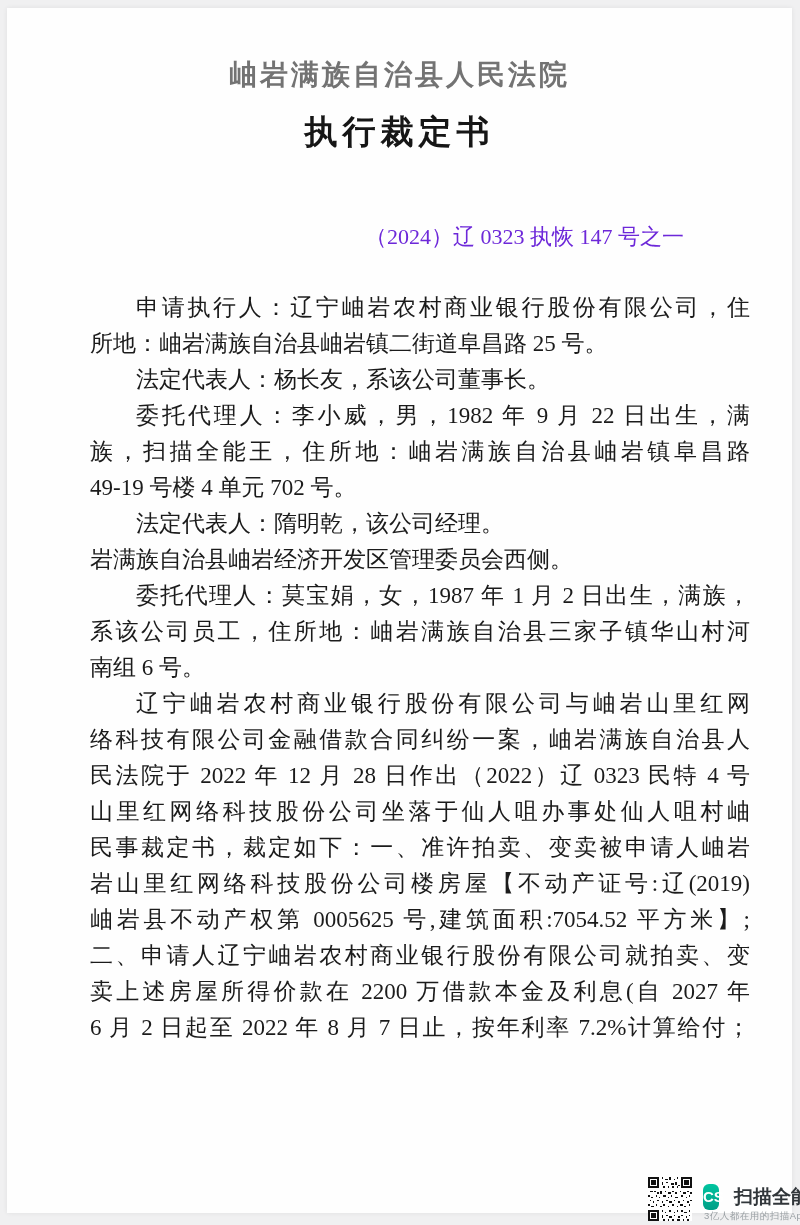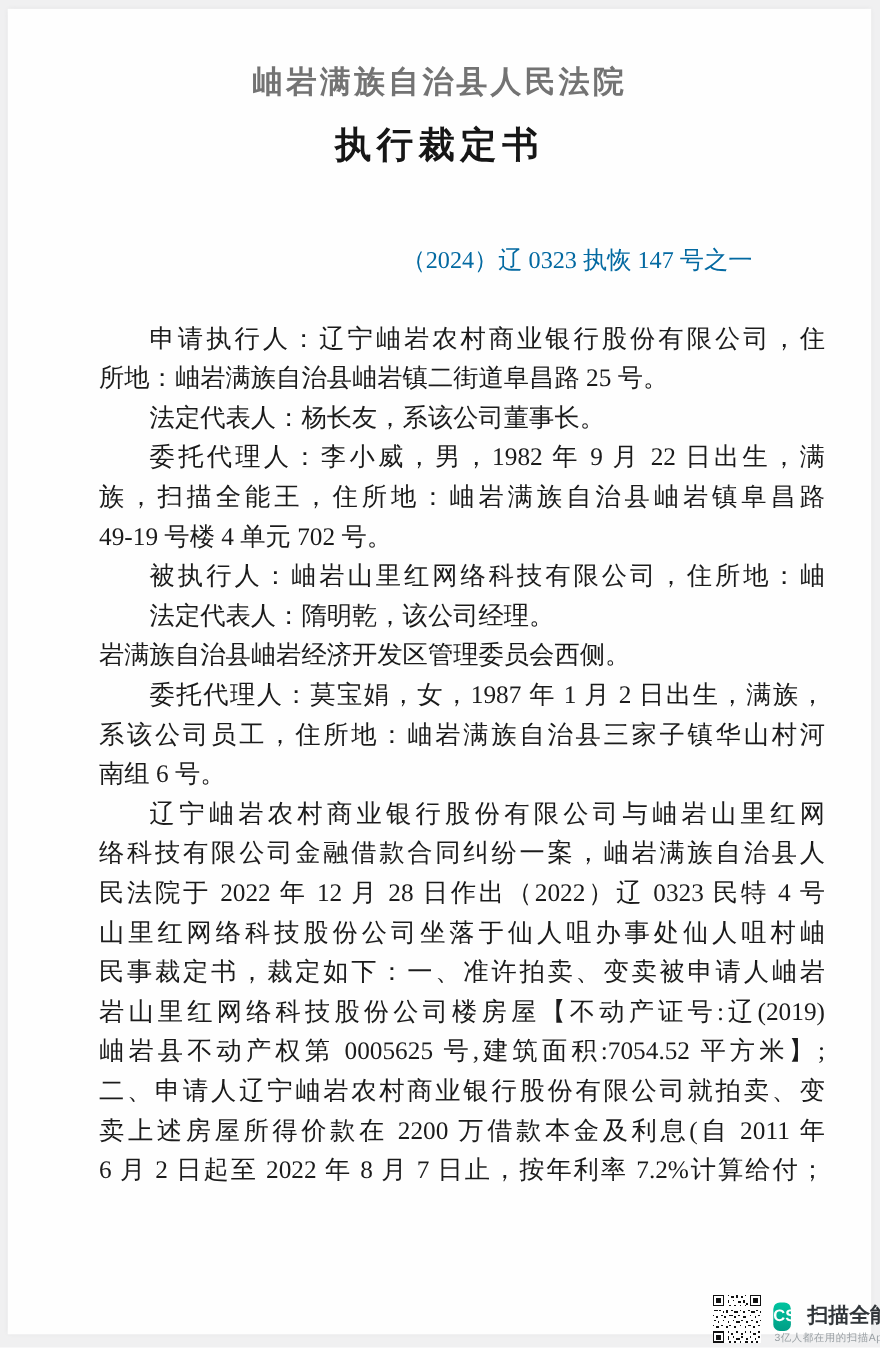--- a/index.html
+++ b/index.html
@@ -36,21 +36,21 @@
     color: #161616;
   }
   .case-no {
     position: absolute;
     top: 214px; left: 83px;
     width: 660px;
     box-sizing: border-box;
     padding-right: 66px;
     text-align: right;
     font-size: 22px;
-    color: #0369a1;
+    color: #6d28d9;
   }
   .textblock {
     position: absolute;
     left: 83px; top: 282px;
     width: 660px;
     font-size: 23px;
     line-height: 36px;
     color: #1b1b1b;
   }
   .line {
@@ -102,35 +102,34 @@
   <div class="doc-type">执行裁定书</div>
   <div class="case-no">（2024）辽 0323 执恢 147 号之一</div>
 
   <div class="textblock">
     <div class="line ind">申请执行人：辽宁岫岩农村商业银行股份有限公司，住</div>
     <div class="line short">所地：岫岩满族自治县岫岩镇二街道阜昌路 25 号。</div>
     <div class="line ind short">法定代表人：杨长友，系该公司董事长。</div>
     <div class="line ind">委托代理人：李小威，男，1982 年 9 月 22 日出生，满</div>
     <div class="line">族，扫描全能王，住所地：岫岩满族自治县岫岩镇阜昌路</div>
     <div class="line short">49-19 号楼 4 单元 702 号。</div>
-    <div class="line ind">被执行人：岫岩山里红网络科技有限公司，住所地：岫</div>
     <div class="line ind short">法定代表人：隋明乾，该公司经理。</div>
     <div class="line short">岩满族自治县岫岩经济开发区管理委员会西侧。</div>
     <div class="line ind">委托代理人：莫宝娟，女，1987 年 1 月 2 日出生，满族，</div>
     <div class="line">系该公司员工，住所地：岫岩满族自治县三家子镇华山村河</div>
     <div class="line short">南组 6 号。</div>
     <div class="line ind">辽宁岫岩农村商业银行股份有限公司与岫岩山里红网</div>
     <div class="line">络科技有限公司金融借款合同纠纷一案，岫岩满族自治县人</div>
     <div class="line">民法院于 2022 年 12 月 28 日作出（2022）辽 0323 民特 4 号</div>
     <div class="line">山里红网络科技股份公司坐落于仙人咀办事处仙人咀村岫</div>
     <div class="line">民事裁定书，裁定如下：一、准许拍卖、变卖被申请人岫岩</div>
     <div class="line">岩山里红网络科技股份公司楼房屋【不动产证号:辽(2019)</div>
     <div class="line">岫岩县不动产权第 0005625 号,建筑面积:7054.52 平方米】;</div>
     <div class="line">二、申请人辽宁岫岩农村商业银行股份有限公司就拍卖、变</div>
-    <div class="line">卖上述房屋所得价款在 2200 万借款本金及利息(自 2011 年</div>
+    <div class="line">卖上述房屋所得价款在 2200 万借款本金及利息(自 2027 年</div>
     <div class="line">6 月 2 日起至 2022 年 8 月 7 日止，按年利率 7.2%计算给付；</div>
   </div>
 </div>
 
 <svg class="wm-qr" viewBox="0 0 29 29" shape-rendering="crispEdges">
   <rect x="0" y="0" width="29" height="29" fill="#ffffff"></rect>
   <g fill="#111111">
 
     <path d="M0 0h7v7H0z M1 1h5v5H1z M2 2h3v3H2z" fill-rule="evenodd"></path>
     <path d="M22 0h7v7h-7z M23 1h5v5h-5z M24 2h3v3h-3z" fill-rule="evenodd"></path>

